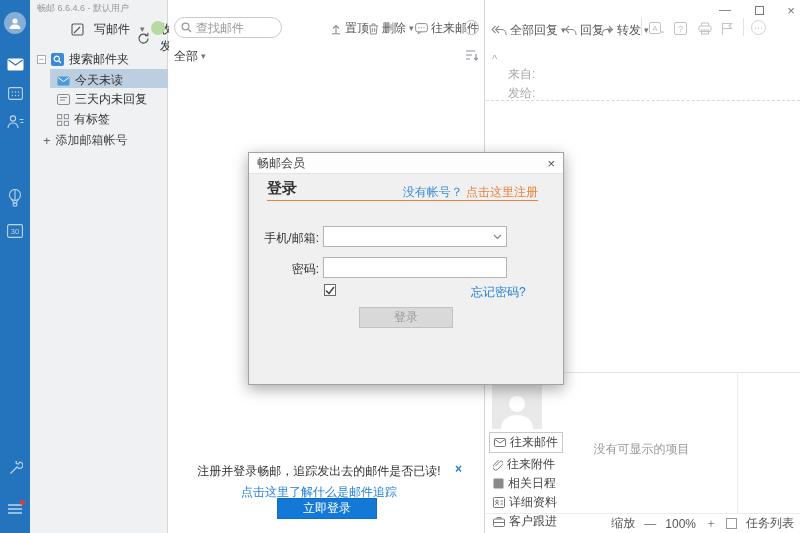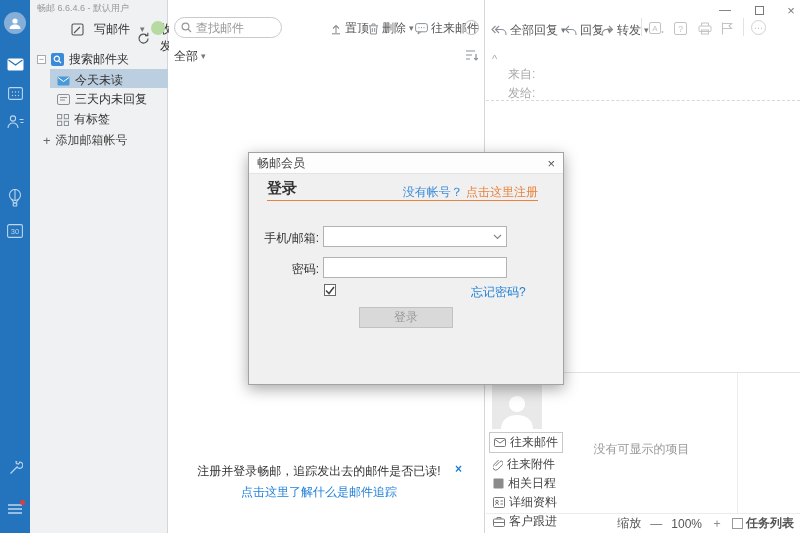--- a/index.html
+++ b/index.html
@@ -310,20 +310,21 @@
     <span class="abs ico" style="left:296px;top:49px;cursor:pointer;">
       <svg width="14" height="12" viewBox="0 0 14 12" fill="none" stroke="#8a9097" stroke-width="1.2">
           <path d="M1 2h9M1 6h6M1 10h4"></path>
           <path d="M11 5v6M9.2 9.2L11 11l1.8-1.8"></path>
         </svg>
     </span>
 
     <div class="abs" style="left:0;top:463px;width:300px;text-align:center;color:#333;">注册并登录畅邮，追踪发出去的邮件是否已读!</div>
     <span class="abs promo-close" style="left:286px;top:462px;">×</span>
     <div class="abs blue-link" style="left:0;top:484px;width:300px;text-align:center;">点击这里了解什么是邮件追踪</div>
+    <div class="cta-btn">立即登录</div>
   </div>
 
   <div class="abs panel-border"></div>
 
   <div class="abs reading">
     <div class="rtool" style="left:6px;">
       <span class="ico">
         <svg width="16" height="11" viewBox="0 0 16 11" fill="none" stroke="#8a9097" stroke-width="1.1">
             <path d="M4.5 1L1 4.5L4.5 8"></path>
             <path d="M8 1L4.5 4.5L8 8"></path>
@@ -451,21 +452,21 @@
       <span>客户跟进</span>
     </div>
 
     <div class="abs" style="left:60px;top:441px;width:193px;text-align:center;color:#999;">没有可显示的项目</div>
 
     <div class="statusbar">
       <span>缩放</span>
       <span class="zoom-btn">—</span>
       <span>100%</span>
       <span class="zoom-btn">＋</span>
-      <span class="row" style="gap:3px;cursor:pointer;font-weight:bold;">
+      <span class="row" style="gap:9px;cursor:pointer;">
         <span class="cb-empty"></span>
         <span>任务列表</span>
       </span>
     </div>
   </div>
 
   <div class="winctl" style="left:712px;">
     <span>—</span>
   </div>
   <div class="winctl" style="left:746px;">

